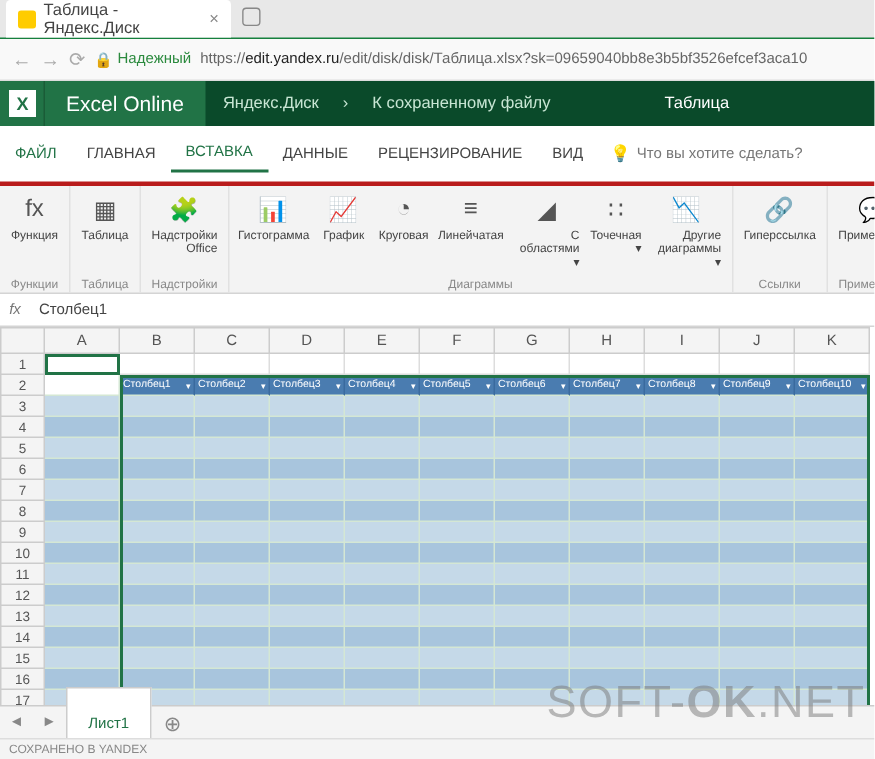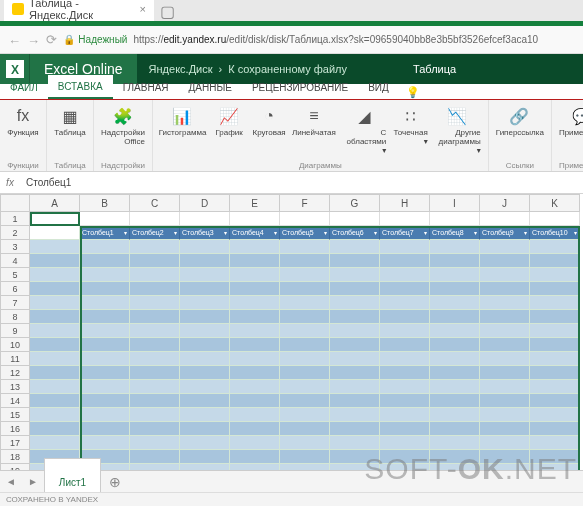--- a/index.html
+++ b/index.html
@@ -1,36 +1,36 @@
 <!DOCTYPE html>
 <html><head>
 <meta charset="utf-8">
 <style>
 *{box-sizing:border-box;margin:0;padding:0;font-family:"Segoe UI",Arial,sans-serif}
 body{width:583px;height:506px;overflow:hidden;background:#fff;position:relative}
-.browser-chrome{height:26px;background:#e8e8e8;display:flex;align-items:flex-end;border-bottom:5px solid #15803d}
+.browser-chrome{height:26px;background:#e8e8e8;display:flex;align-items:flex-start;border-bottom:1px solid #15803d}
 .tab{background:#fff;height:25px;display:flex;align-items:center;padding:0 8px;font-size:11px;color:#444;margin-left:4px;border-radius:3px 3px 0 0;max-width:150px}
 .tab-fav{width:12px;height:12px;background:#ffcc00;border-radius:2px;margin-right:5px;flex-shrink:0}
 .tab .x{margin-left:8px;color:#888}
 .newtab{margin-left:6px;color:#888}
 .addr-bar{height:28px;background:#f9f9f9;display:flex;align-items:center;padding:0 8px;font-size:10px;border-bottom:1px solid #ddd;gap:6px}
 .addr-arrow{color:#aaa;font-size:13px}
 .secure{color:#2b8a3e;display:flex;align-items:center;gap:3px}
 .lock{color:#2b8a3e;font-size:10px}
 .url{color:#666;overflow:hidden;white-space:nowrap;flex:1}
 .url .host{color:#222}
 .excel-header{height:30px;background:#217346;display:flex;align-items:center;color:#fff}
 .x-badge{width:30px;height:30px;background:#217346;display:flex;align-items:center;justify-content:center;border-right:1px solid #1a5c37}
 .x-badge svg{width:18px;height:18px}
 .eo-title{font-size:14px;padding:0 14px;font-weight:300}
-.breadcrumb{background:#0a4a2a;height:30px;display:flex;align-items:center;padding:0 12px;font-size:11px;gap:6px;flex:1}
+.breadcrumb{background:#0a4a2a;height:30px;display:flex;align-items:center;padding:0 12px;font-size:11px;gap:16px;flex:1}
 .bc-link{color:#c8e6d4}
 .bc-sep{color:#c8e6d4}
 .bc-file{color:#fff;margin-left:60px}
-.ribbon-tabs{height:16px;background:#fff;display:flex;align-items:flex-end;font-size:10px;border-bottom:1px solid #b91c1c}
+.ribbon-tabs{height:40px;background:#fff;display:flex;align-items:center;font-size:10px;border-bottom:3px solid #b91c1c}
 .rtab{padding:0 10px;height:24px;display:flex;align-items:center;color:#444;cursor:pointer}
 .rtab.file{color:#217346}
 .rtab.active{background:#fff;border-bottom:2px solid #217346;color:#217346}
 .tellme{display:flex;align-items:center;gap:4px;color:#777;margin-left:8px}
 .bulb{font-size:11px}
 .ribbon{height:72px;background:#f3f3f3;display:flex;border-bottom:1px solid #d4d4d4;font-size:8px;color:#555}
 .rgroup{display:flex;flex-direction:column;align-items:center;border-right:1px solid #e1e1e1;padding:3px 4px 1px;justify-content:space-between}
 .rbtns{display:flex;gap:2px}
 .rbtn{display:flex;flex-direction:column;align-items:center;gap:2px;padding:2px 3px;cursor:pointer;min-width:38px}
 .rbtn .ic{width:22px;height:22px;display:flex;align-items:center;justify-content:center;font-size:16px}
@@ -98,27 +98,28 @@
   <div class="breadcrumb">
     <span class="bc-link">Яндекс.Диск</span>
     <span class="bc-sep">›</span>
     <span class="bc-link">К сохраненному файлу</span>
     <span class="bc-file">Таблица</span>
   </div>
 </div>
 
 <div class="ribbon-tabs" id="rtabs">
     <div class="rtab file">ФАЙЛ</div>
+    <div class="rtab">ГЛАВНАЯ</div>
     <div class="rtab active">ВСТАВКА</div>
-    <div class="rtab">ГЛАВНАЯ</div>
     <div class="rtab">ДАННЫЕ</div>
     <div class="rtab">РЕЦЕНЗИРОВАНИЕ</div>
     <div class="rtab">ВИД</div>
     <div class="tellme">
       <span class="bulb">💡</span>
+      <span>Что вы хотите сделать?</span>
     </div>
   </div>
 
 <div class="ribbon" id="ribbon">
     <div class="rgroup">
       <div class="rbtns">
         <div class="rbtn">
           <div class="ic">fx</div>
           <div class="lbl">Функция</div>
         </div>

